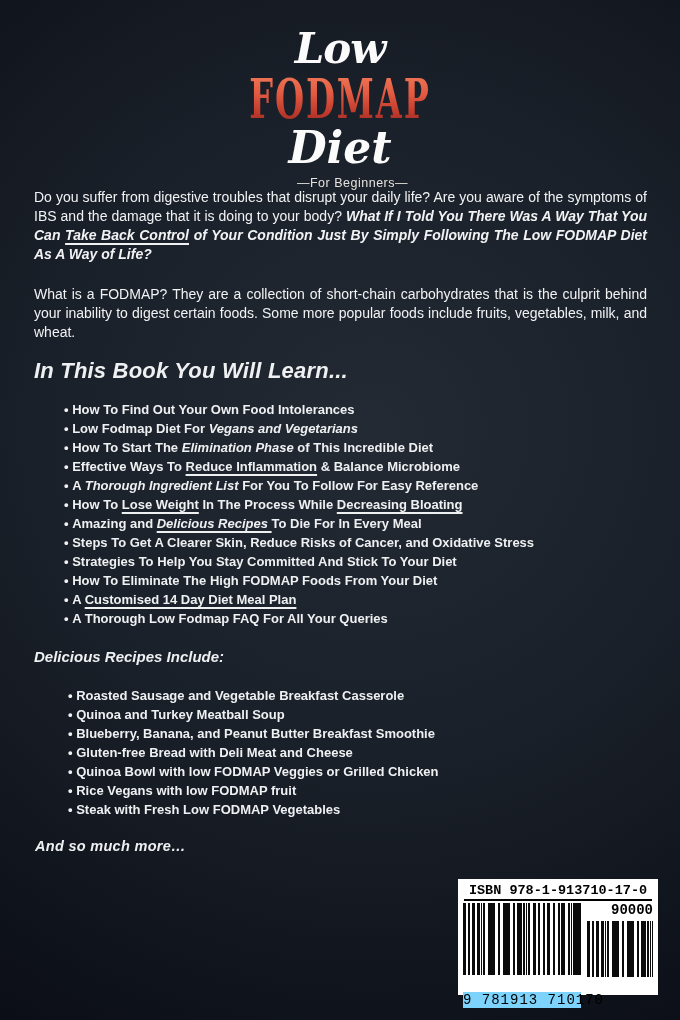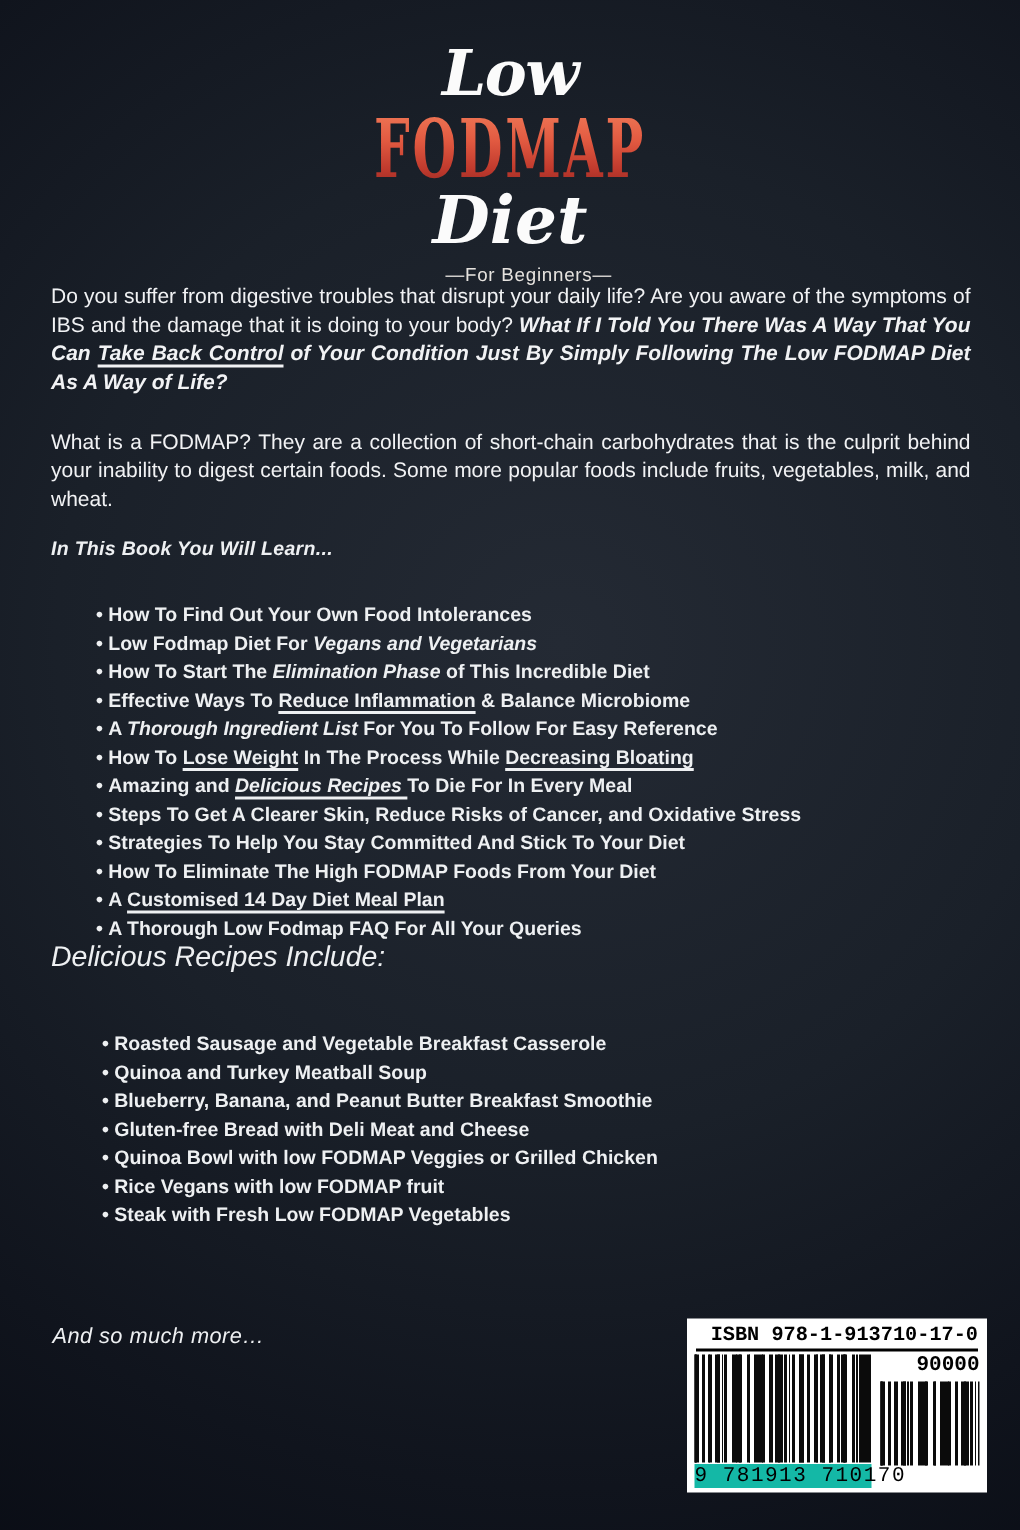--- a/index.html
+++ b/index.html
@@ -44,69 +44,68 @@
   }
   .p1 { top:188px; }
   .p2 { top:285px; }
   .bi { font-weight:bold; font-style:italic; }
   .un { text-decoration:underline; text-underline-offset:3px; text-decoration-thickness:1.5px; }
   .it { font-style:italic; }
   .rg { font-weight:400; }
   
   .learn-heading {
     position:absolute; top:358px; left:34px;
-    font-size:13px; font-weight:bold; font-style:italic;
+    font-size:22px; font-weight:bold; font-style:italic;
     letter-spacing:0.2px;
   }
   ul.blist { position:absolute; list-style:none; }
   ul.blist li {
     font-size:13px; font-weight:bold; line-height:19px;
     white-space:nowrap;
   }
   ul.blist li::before { content:"\2022\00a0"; }
   .learn-list { top:400px; left:64px; }
   
   .recipes-heading {
-    position:absolute; top:628px; left:34px;
-    font-size:19px; font-weight:normal; font-style:italic;
+    position:absolute; top:648px; left:34px;
+    font-size:15px; font-weight:bold; font-style:italic;
   }
   .recipes-list { top:686px; left:68px; }
   
   .closing {
     position:absolute; top:838px; left:35px;
-    font-size:14.5px; font-weight:normal; font-style:italic;
+    font-size:14.5px; font-weight:bold; font-style:italic;
     letter-spacing:0.3px;
-    margin-top:45px;
   }
   
   .barcode {
     position:absolute; left:458px; top:879px;
     width:200px; height:116px;
     background:#ffffff; color:#000;
     padding:3px 5px 3px 5px;
     font-family:"Liberation Mono", monospace;
   }
   .bc-isbn {
     font-size:13.5px; font-weight:bold; letter-spacing:0px;
-    text-align:right; white-space:nowrap; line-height:17px;
+    text-align:center; white-space:nowrap; line-height:17px;
     border-bottom:2px solid #000; margin:0 1px;
   }
   .bc-body { display:flex; margin-top:2px; }
   .bc-main { width:118px; position:relative; }
   .bars {
     background-color:#fff;
     background-image:
       repeating-linear-gradient(90deg,#0b0b0b 0 2px,transparent 2px 5px),
       repeating-linear-gradient(90deg,#0b0b0b 0 1px,transparent 1px 9px),
       repeating-linear-gradient(90deg,#0b0b0b 0 3px,transparent 3px 14px);
   }
   .main-bars { height:72px; }
   .bc-digits {
     font-size:14px; letter-spacing:1px; line-height:16px;
-    background:#14b8a6; white-space:nowrap; margin-top:1px;
+    background:#7dd3fc; white-space:nowrap; margin-top:17px;
   }
   .bc-side { width:68px; margin-left:6px; display:flex; flex-direction:column; }
   .bc-price { font-size:14px; font-weight:bold; text-align:right; line-height:15px; }
   .side-bars { height:56px; margin-top:3px; }
 </style>
 </head>
 <body>
 
 <div class="cover">
 

